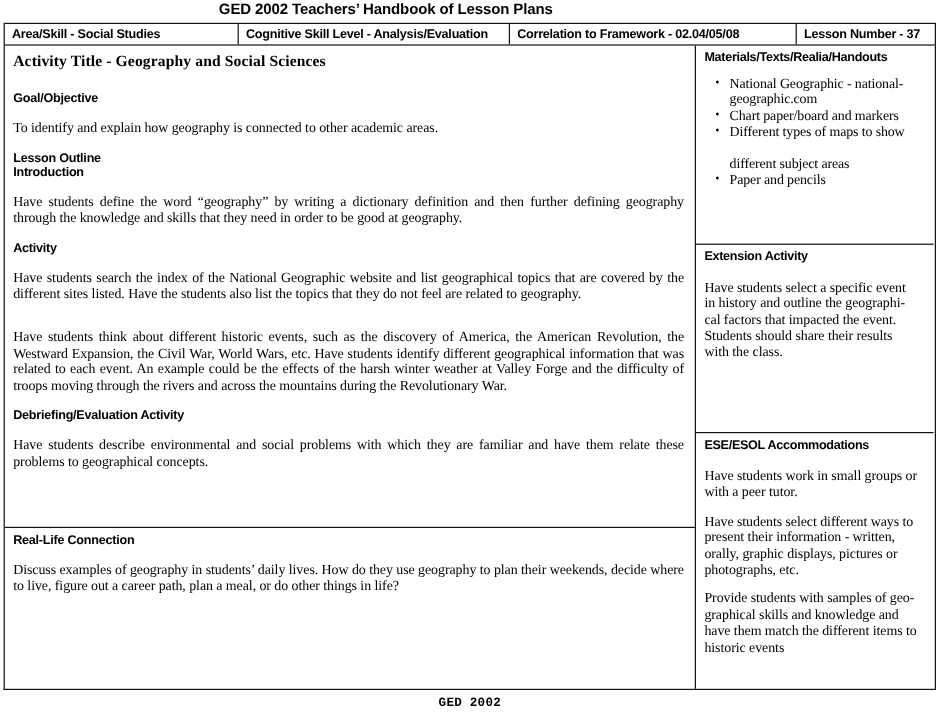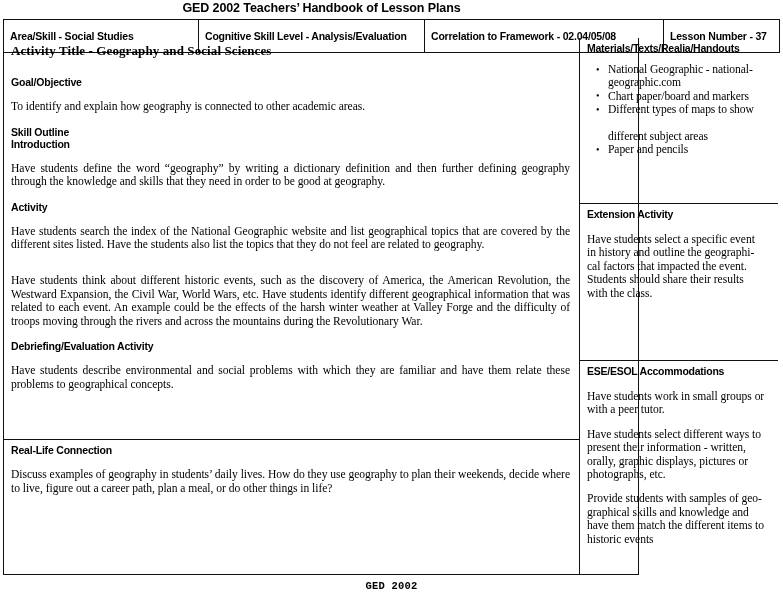--- a/index.html
+++ b/index.html
@@ -34,21 +34,21 @@
     font-size: 12.5px;
     letter-spacing: -0.1px;
   }
 
   
   .header-band {
     position: absolute;
     top: 19px;
     left: 3px;
     width: 777px;
-    height: 34px;
+    height: 19px;
     border: 1.5px solid #111;
     box-sizing: border-box;
     display: flex;
     align-items: stretch;
   }
   .header-cell {
     display: flex;
     align-items: center;
     font-family: "Liberation Sans", sans-serif;
     font-weight: bold;
@@ -65,21 +65,21 @@
   .hc-area   { width: 194px; }
   .hc-cog    { width: 226px; }
   .hc-corr   { width: 239px; }
   .hc-lesson { width: 115px; justify-content: flex-start; }
 
   
   .body-frame {
     position: absolute;
     top: 38px;
     left: 3px;
-    width: 636px;
+    width: 777px;
     height: 537px;
     border: 1.5px solid #111;
     border-top: none;
     box-sizing: border-box;
   }
 
   .col-left {
     position: absolute;
     top: 0;
     left: 0;
@@ -227,21 +227,21 @@
 
       <div class="left-main">
         <h1 class="activity-title">Activity Title - Geography and Social Sciences</h1>
 
         <div class="sp-title"></div>
         <div class="sub-head">Goal/Objective</div>
         <div class="sp-med"></div>
         <p class="body-text">To identify and explain how geography is connected to other academic areas.</p>
 
         <div class="sp-med"></div>
-        <div class="sub-head">Skill Outline</div>
+        <div class="sub-head">Lesson Outline</div>
         <div class="sub-head">Introduction</div>
         <div class="sp-med"></div>
         <p class="body-text">Have students define the word “geography” by writing a dictionary definition and then further defining geogra­phy through the knowledge and skills that they need in order to be good at geography.</p>
 
         <div class="sp-med"></div>
         <div class="sub-head">Activity</div>
         <div class="sp-med"></div>
         <p class="body-text">Have students search the index of the National Geographic website and list geographical topics that are covered by the different sites listed. Have the students also list the topics that they do not feel are related to geography.</p>
         <div class="sp-para"></div>
         <div class="sp-para"></div>

